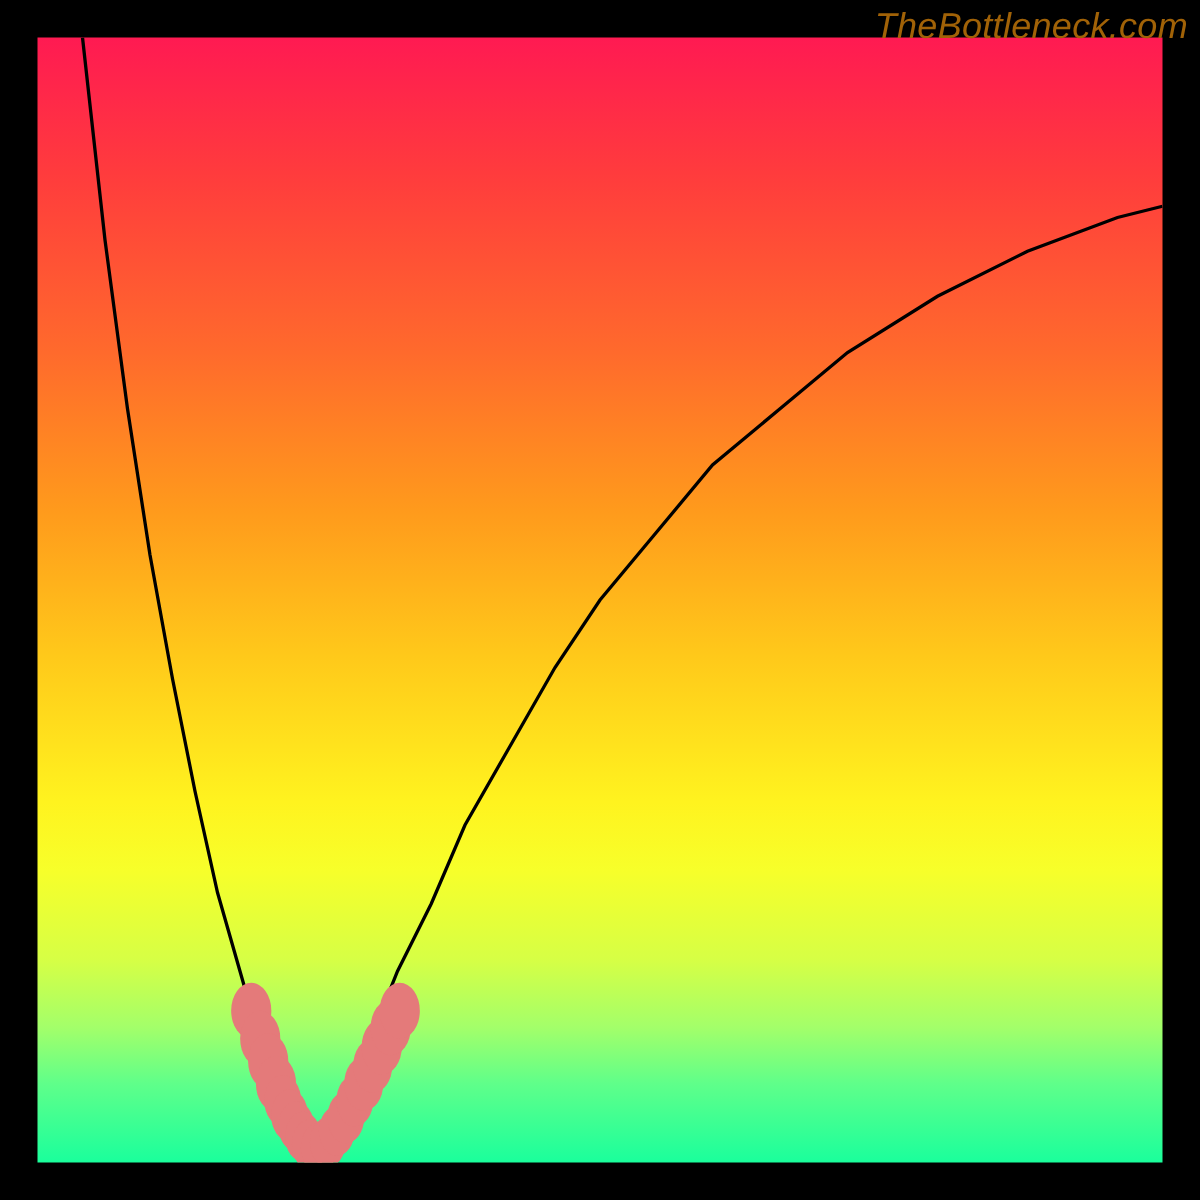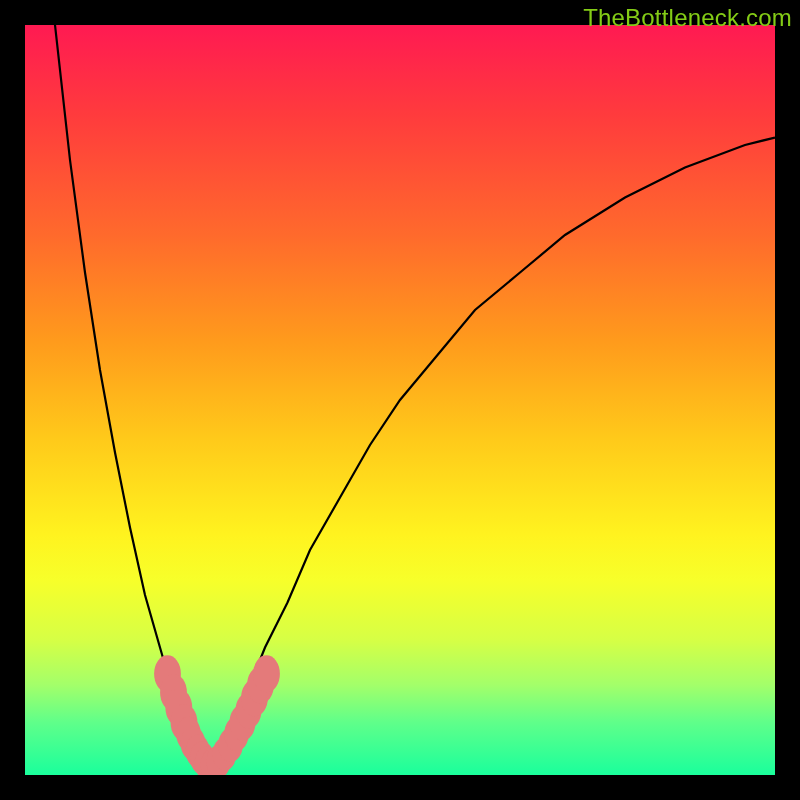--- a/index.html
+++ b/index.html
@@ -29,25 +29,26 @@
       #d6ff45 82%,
       #a3ff6a 88%,
       #5fff8a 93%,
       #1aff9c 100%
     );
   }
   .watermark {
     position: absolute;
     top: 4px;
     right: 8px;
-    color: #84cc16;
+    color: #a16207;
     font-size: 24px;
     font-weight: 500;
     letter-spacing: 0.2px;
     z-index: 5;
+    font-style: italic;
   }
   svg.curve {
     position: absolute;
     left: 0;
     top: 0;
     width: 750px;
     height: 750px;
     z-index: 2;
   }
   .marker {

